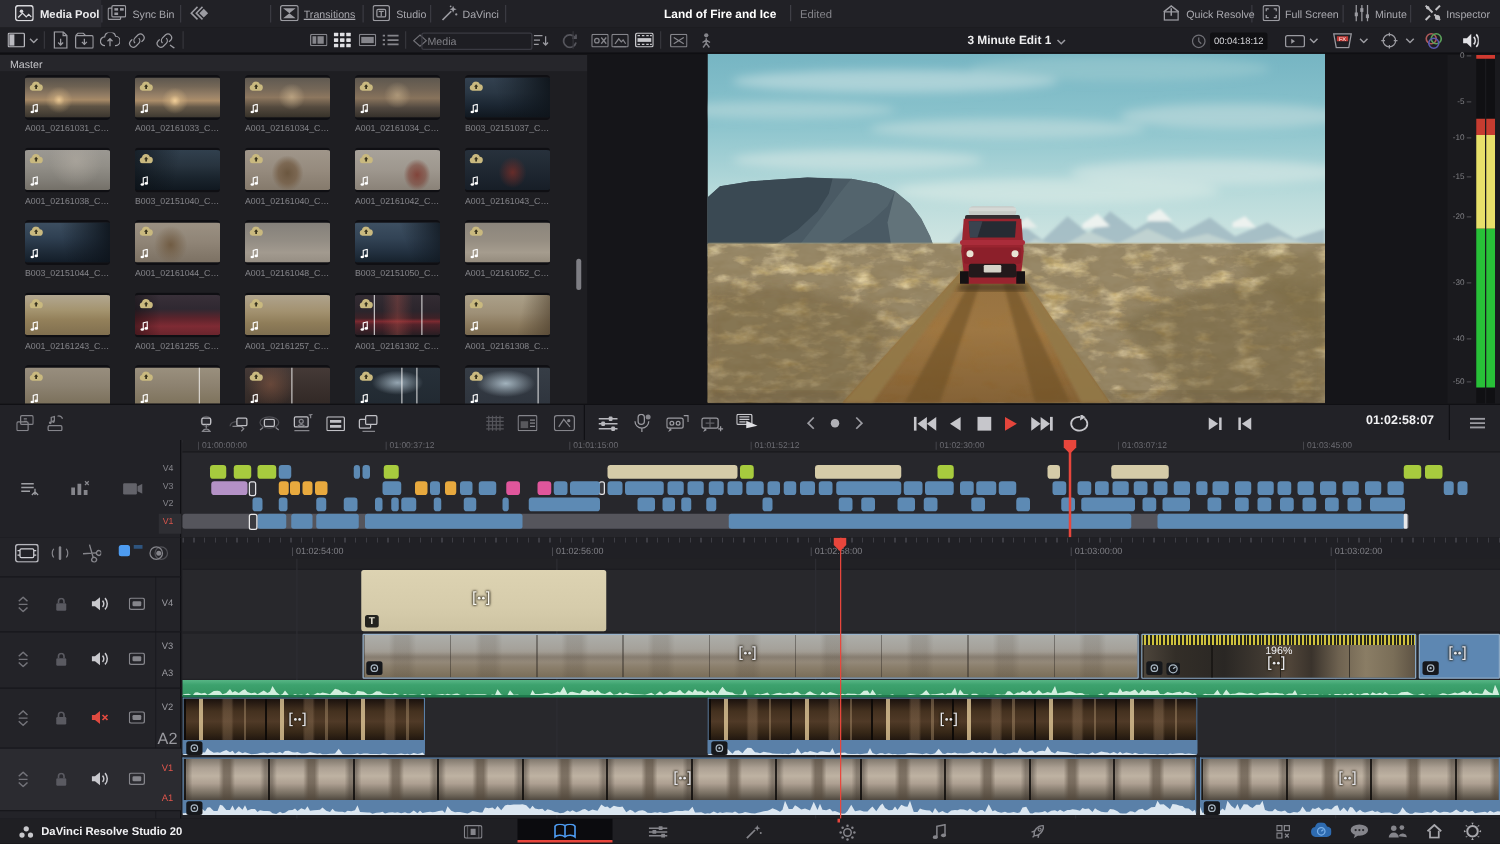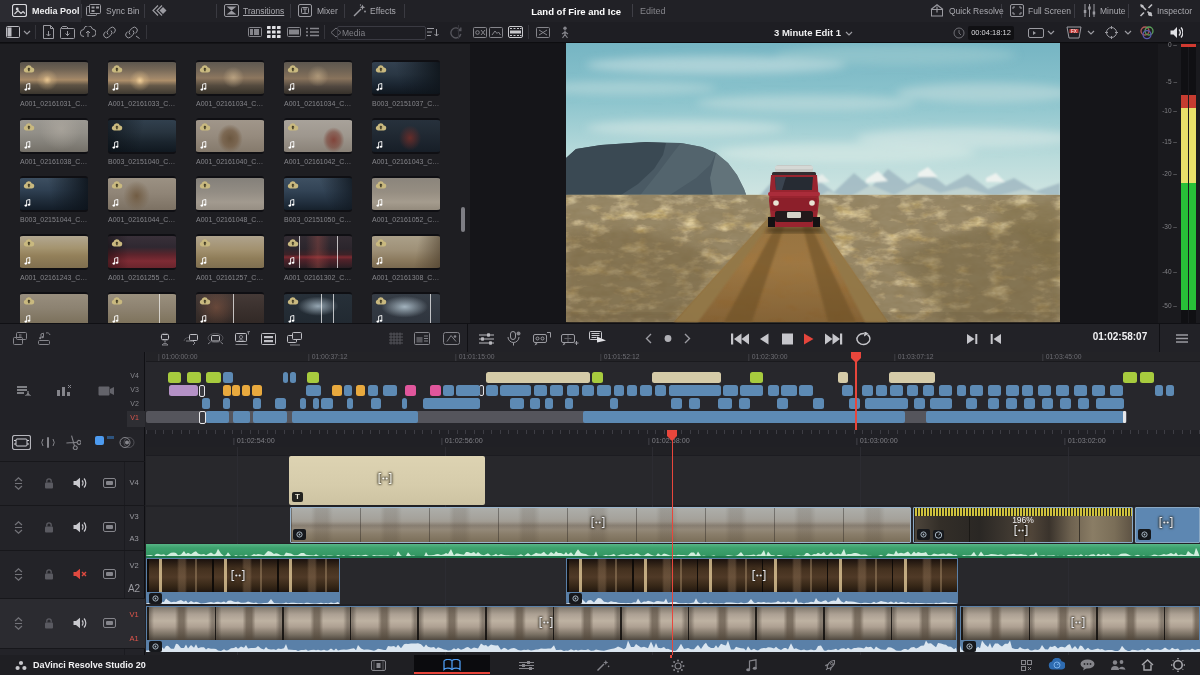--- a/index.html
+++ b/index.html
@@ -50,28 +50,28 @@
     <svg class="abs" style="left:224px;top:4px" width="15" height="13" viewBox="0 0 15 13">
         <rect x="0.5" y="0.5" width="14" height="12" rx="1.5" fill="none" stroke="#9b9ba1"></rect>
         <path d="M2.5 2.5 h10 l-10 8 h10 z" fill="#9b9ba1"></path>
       </svg>
     <div class="abs lbl" style="left:243px;top:6px;text-decoration:underline;">Transitions</div>
     <svg class="abs" style="left:298px;top:4px" width="14" height="13" viewBox="0 0 14 13">
         <rect x="0.5" y="0.5" width="13" height="12" rx="1.5" fill="none" stroke="#9b9ba1"></rect>
         <rect x="3.5" y="3.5" width="7" height="6" rx="1" fill="none" stroke="#9b9ba1"></rect>
         <path d="M5 5 h4 M7 5 v4" stroke="#9b9ba1"></path>
       </svg>
-    <div class="abs lbl" style="left:317px;top:6px;">Mixer</div>
+    <div class="abs lbl" style="left:317px;top:6px;">Studio</div>
     <svg class="abs" style="left:352px;top:3px" width="15" height="15" viewBox="0 0 15 15">
         <path d="M2 13 L9 6" stroke="#9b9ba1" stroke-width="1.4"></path>
         <path d="M10.5 1.5 l0.8 2 2 0.8 -2 0.8 -0.8 2 -0.8 -2 -2 -0.8 2 -0.8 z" fill="#9b9ba1"></path>
         <circle cx="13" cy="8.5" r="0.9" fill="#9b9ba1"></circle>
         <circle cx="8.5" cy="2" r="0.7" fill="#9b9ba1"></circle>
       </svg>
-    <div class="abs lbl" style="left:370px;top:6px;">Effects</div>
+    <div class="abs lbl" style="left:370px;top:6px;">DaVinci</div>
 
     <div class="abs" style="left:460px;top:6px;width:161px;text-align:right;color:#ffffff;font-size:9.5px;font-weight:bold;">Land of Fire and Ice</div>
     <div class="abs" style="left:632px;top:4px;width:1px;height:13px;background:#3f3f46;"></div>
     <div class="abs" style="left:640px;top:6px;color:#84848a;font-size:9px;">Edited</div>
 
     <svg class="abs" style="left:930px;top:4px" width="14" height="13" viewBox="0 0 14 13">
         <path d="M1 5.5 L7 0.8 L13 5.5" fill="none" stroke="#9b9ba1" stroke-width="1.2"></path>
         <rect x="1.5" y="5.5" width="11" height="6.5" fill="none" stroke="#9b9ba1"></rect>
         <path d="M7 2.5 v6" stroke="#9b9ba1" stroke-width="1.2"></path>
       </svg>
@@ -242,20 +242,23 @@
         <circle cx="10" cy="5" r="4" fill="none" stroke="#5aa05a" stroke-width="1.3"></circle>
         <circle cx="8" cy="8.6" r="4" fill="none" stroke="#5a5ab0" stroke-width="1.3"></circle>
       </svg>
     <svg class="abs" style="left:1170px;top:4px" width="13" height="13" viewBox="0 0 13 13">
         <path d="M0.5 4.5 h3 l3.5 -3.5 v11 L3.5 8.5 h-3 z" fill="#e2e2e6"></path>
         <path d="M9 3.5 a4.5 4.5 0 0 1 0 6 M11 1.5 a7.5 7.5 0 0 1 0 10" fill="none" stroke="#e2e2e6" stroke-width="1.3"></path>
       </svg>
   </div>
 
   <div class="abs" id="pool" style="left:0;top:44px;width:470px;height:279px;background:#1e1e22;overflow:hidden;">
+    <div class="abs" style="left:0;top:0;width:470px;height:13px;background:#26262b;color:#c6c6ca;font-size:8.5px;">
+        <span style="position:absolute;left:8px;top:2px;">Master</span>
+      </div>
     <div class="abs" style="left:20px;top:16px;width:68px;height:36px;border-radius:3px;background:radial-gradient(circle at 40% 56%, rgba(240,205,150,0.9) 0%, rgba(230,195,140,0.35) 10%, rgba(0,0,0,0) 24%),linear-gradient(180deg,#58524b 0%,#6e6253 22%,#937d64 45%,#a78a67 56%,#5e5344 72%,#3a352e 100%);overflow:hidden;border-top:2px solid #0f0f13;border-bottom:2px solid #0f0f13;">
         <svg class="abs" style="left:3px;top:3px" width="12" height="8" viewBox="0 0 12 8">
           <path d="M3 7.6 a2.5 2.5 0 0 1 -0.4 -4.9 a3.2 3.2 0 0 1 6.2 -0.3 a2.3 2.3 0 0 1 -0.3 5.2 z" fill="#c9b97f"></path>
           <path d="M5.9 2.4 l1.7 1.9 h-1 v1.9 H5.2 V4.3 H4.2 z" fill="#38331f"></path>
         </svg>
         <svg class="abs" style="left:4px;bottom:3px" width="7" height="8" viewBox="0 0 7 8">
           <path d="M2.6 6.4 V1.3 l3.2 -0.9 v5.1" fill="none" stroke="#fff" stroke-width="0.9"></path>
           <ellipse cx="1.8" cy="6.6" rx="1.4" ry="1.05" fill="#fff"></ellipse>
           <ellipse cx="5" cy="5.7" rx="1.4" ry="1.05" fill="#fff"></ellipse>
         </svg>
@@ -1061,21 +1064,21 @@
         <path d="M9 3.5 a3.5 3.5 0 0 1 0 5 M11 1.5 a6.5 6.5 0 0 1 0 9" fill="none" stroke="#c9c9ce" stroke-width="1.2"></path>
       </svg>
     <svg class="abs" style="left:103px;top:188px" width="13" height="10" viewBox="0 0 13 10">
         <rect x="0.5" y="0.5" width="12" height="9" rx="1.5" fill="none" stroke="#85858b"></rect>
         <rect x="3" y="3" width="7" height="4" rx="1" fill="#85858b"></rect>
       </svg>
     <div class="abs" style="left:126px;top:48px;width:16px;text-align:center;color:#9a9aa0;font-size:7.5px;">V4</div>
     <div class="abs" style="left:126px;top:82px;width:16px;text-align:center;color:#9a9aa0;font-size:7.5px;">V3</div>
     <div class="abs" style="left:126px;top:104px;width:16px;text-align:center;color:#9a9aa0;font-size:7.5px;">A3</div>
     <div class="abs" style="left:126px;top:131px;width:16px;text-align:center;color:#9a9aa0;font-size:7.5px;">V2</div>
-    <div class="abs" style="left:126px;top:153px;width:16px;text-align:center;color:#9a9aa0;font-size:10px;">A2</div>
+    <div class="abs" style="left:126px;top:153px;width:16px;text-align:right;color:#9a9aa0;font-size:13px;">A2</div>
     <div class="abs" style="left:126px;top:180px;width:16px;text-align:center;color:#e0564c;font-size:7.5px;">V1</div>
     <div class="abs" style="left:126px;top:204px;width:16px;text-align:center;color:#e0564c;font-size:7.5px;">A1</div>
     <div class="abs" style="left:146px;top:0;width:1054px;height:17px;background:#202025;"></div>
     <div class="abs" style="left:146px;top:0;width:1054px;height:4px;background:repeating-linear-gradient(90deg,#3d3d44 0px,#3d3d44 1px,transparent 1px,transparent 8.63px);"></div>
     <div class="abs" style="left:233px;top:6px;color:#7e7e84;font-size:7.2px;white-space:nowrap;"><span style="color:#5a5a60">|</span> 01:02:54:00</div>
     <div class="abs" style="left:441px;top:6px;color:#7e7e84;font-size:7.2px;white-space:nowrap;"><span style="color:#5a5a60">|</span> 01:02:56:00</div>
     <div class="abs" style="left:648px;top:6px;color:#7e7e84;font-size:7.2px;white-space:nowrap;"><span style="color:#5a5a60">|</span> 01:02:58:00</div>
     <div class="abs" style="left:856px;top:6px;color:#7e7e84;font-size:7.2px;white-space:nowrap;"><span style="color:#5a5a60">|</span> 01:03:00:00</div>
     <div class="abs" style="left:1064px;top:6px;color:#7e7e84;font-size:7.2px;white-space:nowrap;"><span style="color:#5a5a60">|</span> 01:03:02:00</div>
     <div class="abs" style="left:146px;top:25px;width:1054px;height:1px;background:#1c1c21;"></div>

